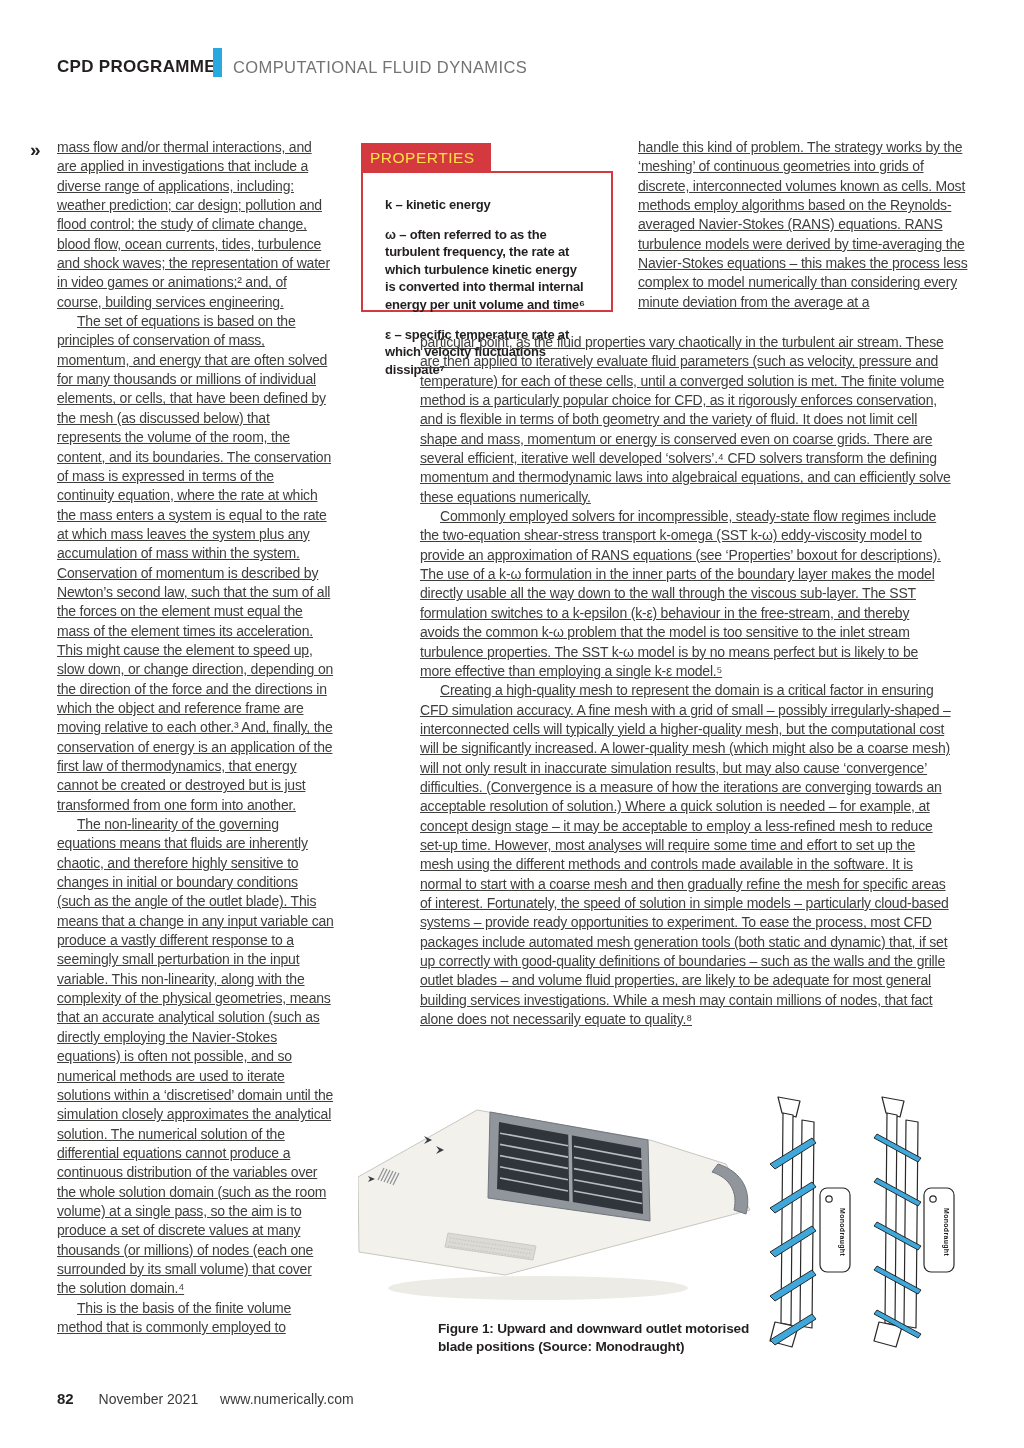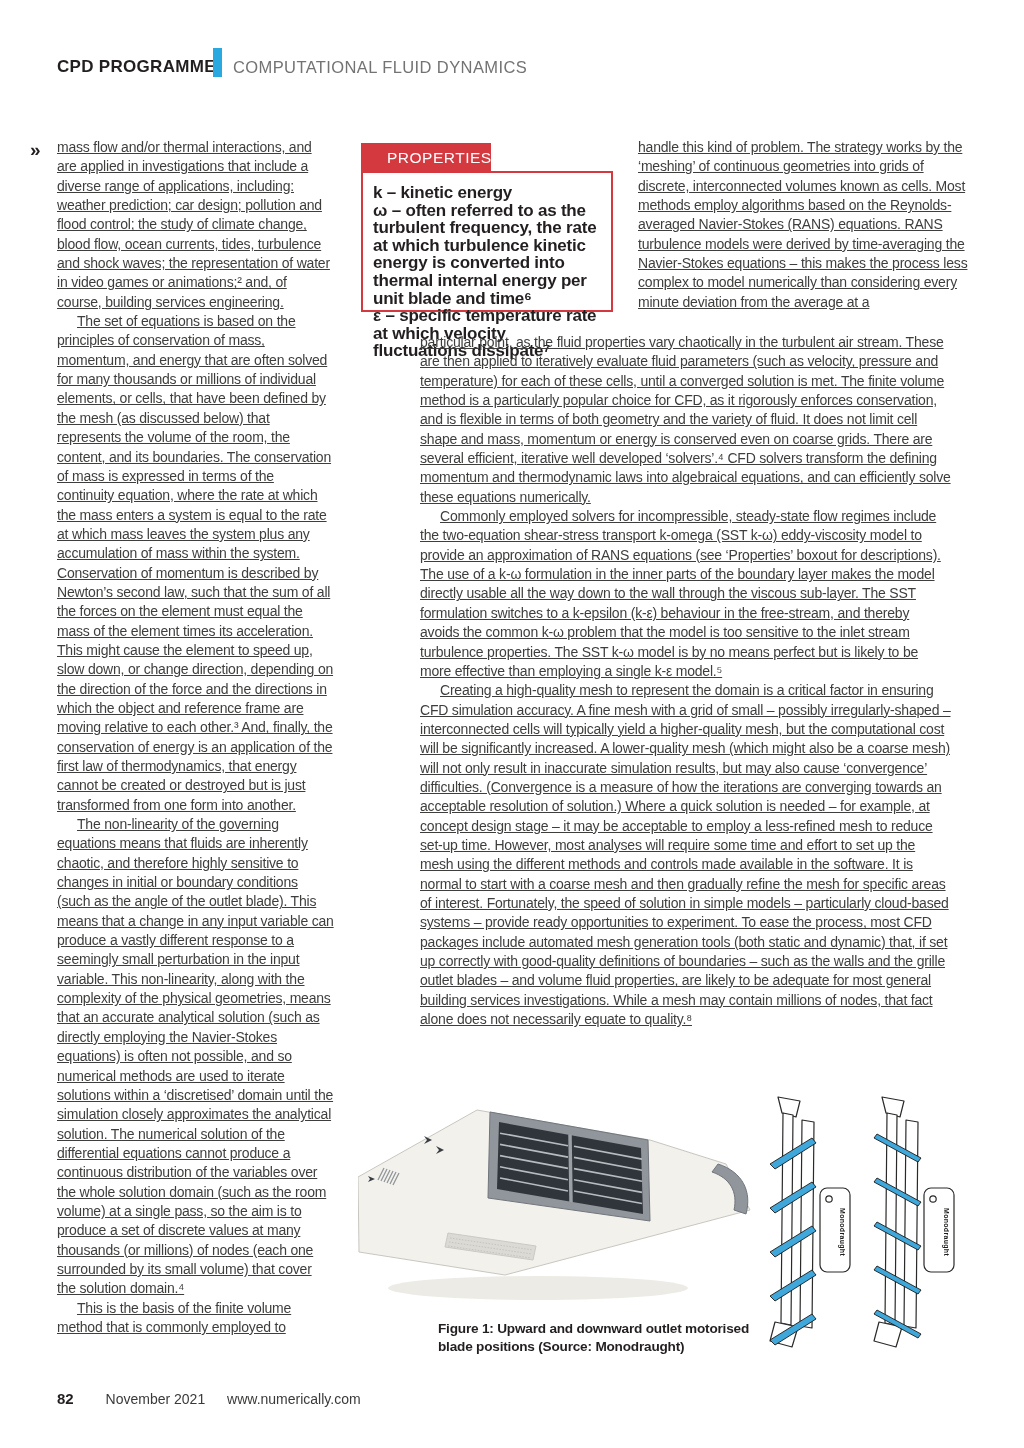--- a/index.html
+++ b/index.html
@@ -16,36 +16,36 @@
   
   .body-text { font-size:14px; line-height:19.35px; color:#3e3e3d; letter-spacing:-.2px; }
   .body-text p { margin:0;text-decoration:underline; }
   .body-text p + p { text-indent:20px; }
   .col-left  { position:absolute; left:57px;  top:138px; width:277px; }
   .col-right { position:absolute; left:638px; top:138px; width:331px; }
   .col-wide  { position:absolute; left:420px; top:333px; width:531px; }
   .col-marker { position:absolute; left:30px; top:139px; font-size:19px; font-weight:bold; color:#231f20; }
   
   .props-label { position:absolute; left:361px; top:143px; width:130px; height:29px;
-                 background:#d43940; color:#ffffff; font-size:15.5px; letter-spacing:.5px;
-                 display:flex; align-items:center; padding-left:26px; box-sizing:border-box; z-index:2; }
+                 background:#d43940; color:#fde047; font-size:15.5px; letter-spacing:.5px;
+                 display:flex; align-items:center; padding-left:9px; box-sizing:border-box; z-index:2; }
   .props-box { position:absolute; left:361px; top:171px; width:252px; height:141px;
                border:2px solid #d43940; box-sizing:border-box; padding:11px 9px 0 10px; background:#fff; }
-  .props-box p { margin:0; font-size:17px; line-height:17.6px; font-weight:bold;
+  .props-box p { margin:12px; font-size:13px; line-height:17.6px; font-weight:bold;
                  color:#231f20; letter-spacing:-.2px; }
   
   .figure-area { position:absolute; left:340px; top:1080px; width:684px; height:285px; }
   .unit-svg    { position:absolute; left:18px;  top:8px; }
   .blades-up   { position:absolute; left:420px; top:12px; }
   .blades-down { position:absolute; left:524px; top:12px; }
   .fig-caption { position:absolute; left:438px; top:1288px; width:326px; font-size:13.6px;
                  font-weight:bold; line-height:18px; color:#231f20; letter-spacing:-.2px;margin-top:32px; }
   
   .footer { position:absolute; left:57px; top:1390px; font-size:14px; color:#3a3a39; }
-  .footer .page-num { font-weight:bold; font-size:15px; color:#231f20; margin-right:28px; }
+  .footer .page-num { font-weight:bold; font-size:15px; color:#231f20; margin-right:21px; }
   .footer .issue { margin-right:18px; }
 </style>
 </head>
 <body>
 
 <div class="page">
 
   <div class="kicker">CPD PROGRAMME</div>
   <div class="header-bar"></div>
   <div class="header-title">COMPUTATIONAL FLUID DYNAMICS</div>
@@ -55,21 +55,21 @@
   <div class="col-left body-text">
     <p>mass flow and/or thermal interactions, and are applied in investigations that include a diverse range of applications, including: weather prediction; car design; pollution and flood control; the study of climate change, blood flow, ocean currents, tides, turbulence and shock waves; the representation of water in video games or animations;² and, of course, building services engineering.</p>
     <p>The set of equations is based on the principles of conservation of mass, momentum, and energy that are often solved for many thousands or millions of individual elements, or cells, that have been defined by the mesh (as discussed below) that represents the volume of the room, the content, and its boundaries. The conservation of mass is expressed in terms of the continuity equation, where the rate at which the mass enters a system is equal to the rate at which mass leaves the system plus any accumulation of mass within the system. Conservation of momentum is described by Newton’s second law, such that the sum of all the forces on the element must equal the mass of the element times its acceleration. This might cause the element to speed up, slow down, or change direction, depending on the direction of the force and the directions in which the object and reference frame are moving relative to each other.³ And, finally, the conservation of energy is an application of the first law of thermodynamics, that energy cannot be created or destroyed but is just transformed from one form into another.</p>
     <p>The non-linearity of the governing equations means that fluids are inherently chaotic, and therefore highly sensitive to changes in initial or boundary conditions (such as the angle of the outlet blade). This means that a change in any input variable can produce a vastly different response to a seemingly small perturbation in the input variable. This non-linearity, along with the complexity of the physical geometries, means that an accurate analytical solution (such as directly employing the Navier-Stokes equations) is often not possible, and so numerical methods are used to iterate solutions within a ‘discretised’ domain until the simulation closely approximates the analytical solution. The numerical solution of the differential equations cannot produce a continuous distribution of the variables over the whole solution domain (such as the room volume) at a single pass, so the aim is to produce a set of discrete values at many thousands (or millions) of nodes (each one surrounded by its small volume) that cover the solution domain.⁴</p>
     <p>This is the basis of the finite volume method that is commonly employed to</p>
   </div>
 
   <div class="props-label">PROPERTIES</div>
   <div class="props-box">
     <p>k – kinetic energy</p>
-    <p>ω – often referred to as the turbulent frequency, the rate at which turbulence kinetic energy is converted into thermal internal energy per unit blade and time⁶</p>
+    <p>ω – often referred to as the turbulent frequency, the rate at which turbulence kinetic energy is converted into thermal internal energy per unit volume and time⁶</p>
     <p>ε – specific temperature rate at which velocity fluctuations dissipate⁷</p>
   </div>
 
   <div class="col-right body-text">
     <p>handle this kind of problem. The strategy works by the ‘meshing’ of continuous geometries into grids of discrete, interconnected volumes known as cells. Most methods employ algorithms based on the Reynolds-averaged Navier-Stokes (RANS) equations. RANS turbulence models were derived by time-averaging the Navier-Stokes equations – this makes the process less complex to model numerically than considering every minute deviation from the average at a</p>
   </div>
 
   <div class="col-wide body-text">
     <p>particular point, as the fluid properties vary chaotically in the turbulent air stream. These are then applied to iteratively evaluate fluid parameters (such as velocity, pressure and temperature) for each of these cells, until a converged solution is met. The finite volume method is a particularly popular choice for CFD, as it rigorously enforces conservation, and is flexible in terms of both geometry and the variety of fluid. It does not limit cell shape and mass, momentum or energy is conserved even on coarse grids. There are several efficient, iterative well developed ‘solvers’.⁴ CFD solvers transform the defining momentum and thermodynamic laws into algebraical equations, and can efficiently solve these equations numerically.</p>
     <p>Commonly employed solvers for incompressible, steady-state flow regimes include the two-equation shear-stress transport k-omega (SST k-ω) eddy-viscosity model to provide an approximation of RANS equations (see ‘Properties’ boxout for descriptions). The use of a k-ω formulation in the inner parts of the boundary layer makes the model directly usable all the way down to the wall through the viscous sub-layer. The SST formulation switches to a k-epsilon (k-ε) behaviour in the free-stream, and thereby avoids the common k-ω problem that the model is too sensitive to the inlet stream turbulence properties. The SST k-ω model is by no means perfect but is likely to be more effective than employing a single k-ε model.⁵</p>

